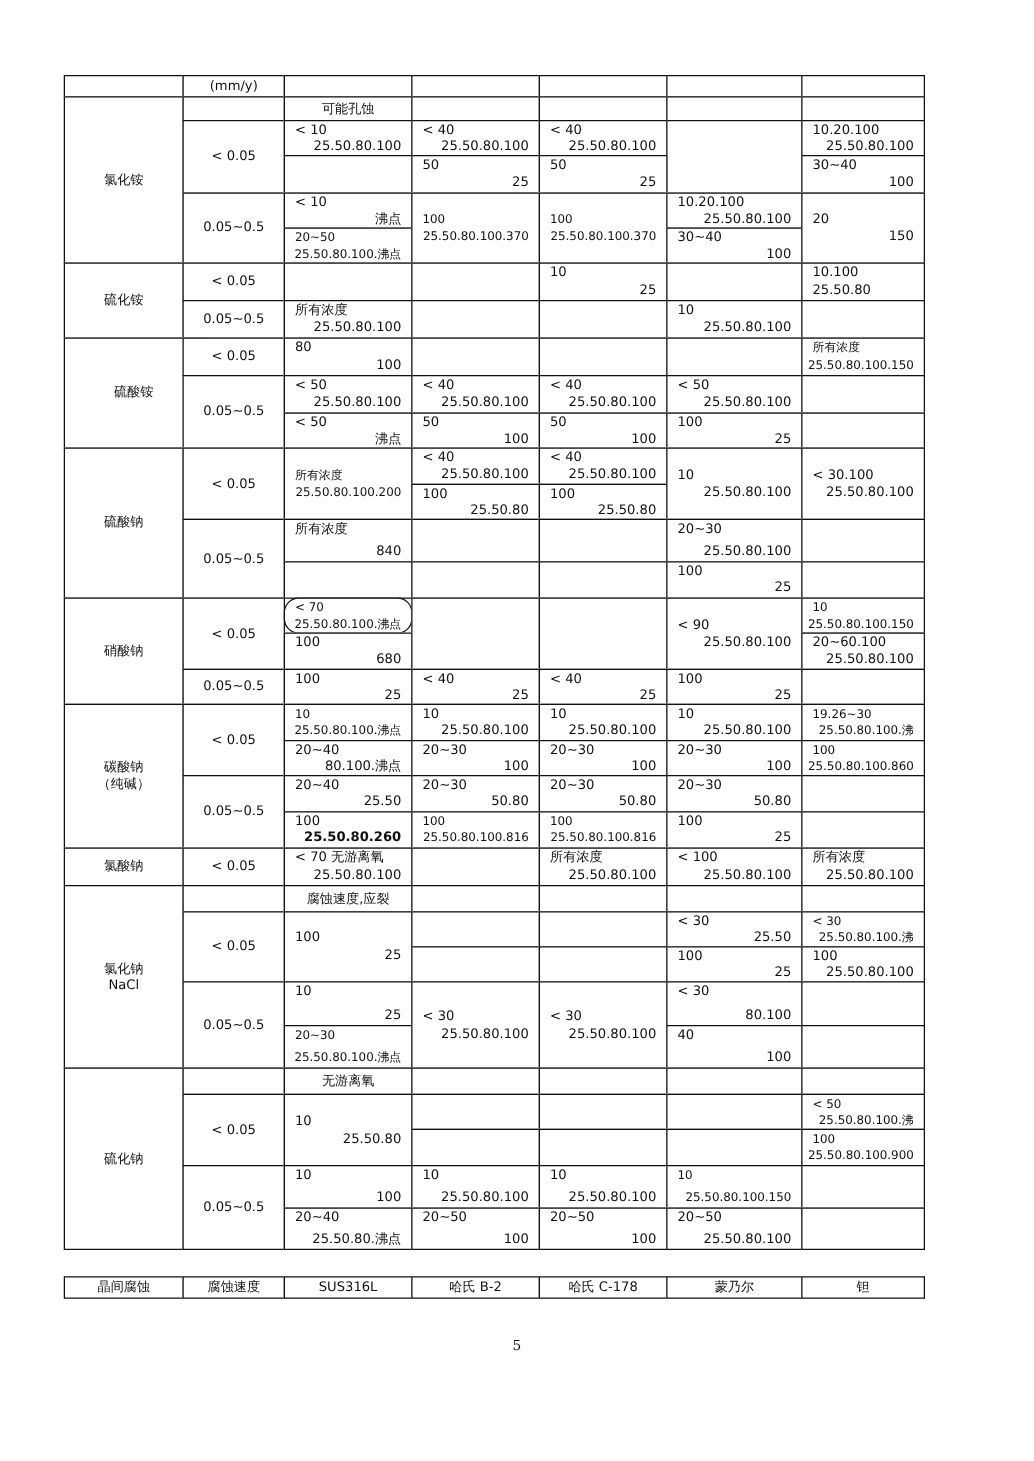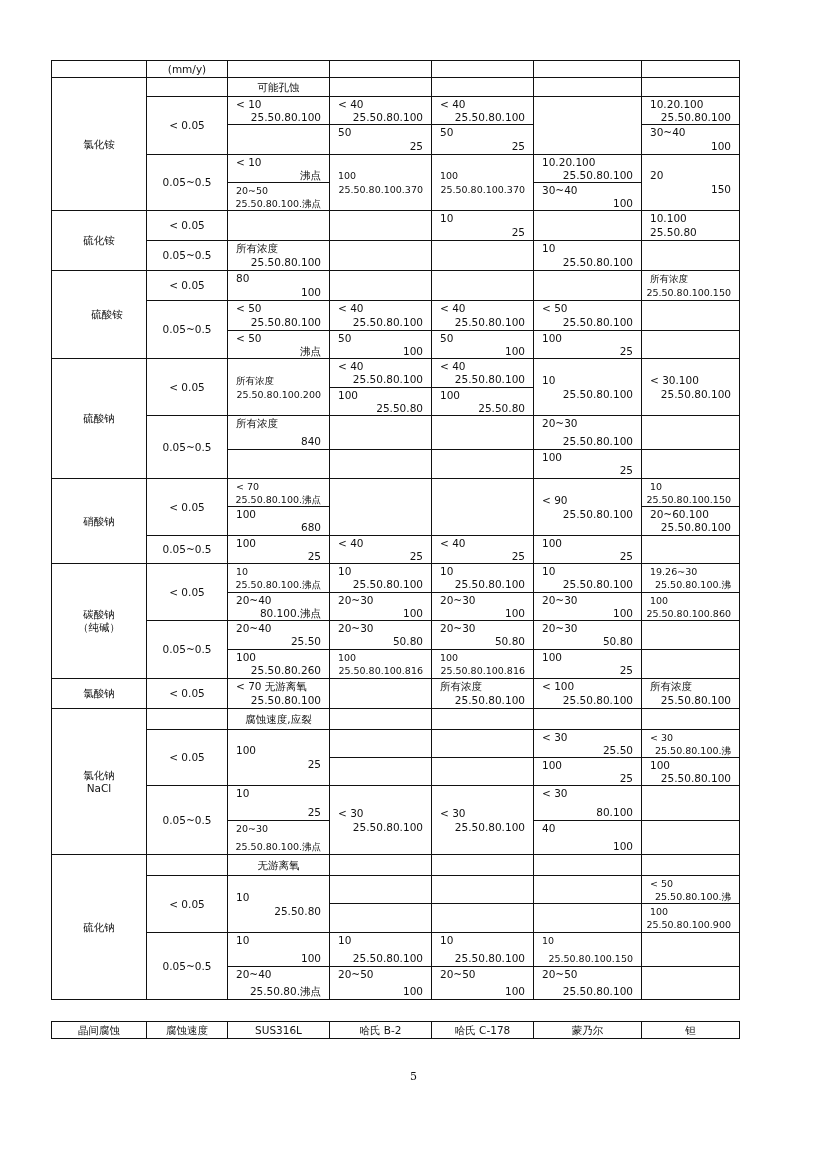--- a/index.html
+++ b/index.html
@@ -276,21 +276,21 @@
     <div class="cell center" style="left: 51px; top: 478px; width: 96px; height: 86px;">
       <div>
         <span>硝酸钠</span>
       </div>
     </div>
     <div class="cell center" style="left: 146px; top: 478px; width: 82px; height: 58px;">
       <div>
         <span>&lt; 0.05</span>
       </div>
     </div>
-    <div class="cell small" style="left: 227px; top: 478px; width: 103px; height: 29px;">
+    <div class="cell small" style="left: 227px; top: 478px; width: 103px; height: 29px; border-radius: 12px;">
       <span class="l1" style="top: 1px;">&lt; 70</span>
       <span class="l2" style="top: 14px;">25.50.80.100.沸点</span>
     </div>
     <div class="cell" style="left: 227px; top: 506px; width: 103px; height: 30px;">
       <span class="l1" style="top: 1px;">100</span>
       <span class="l2" style="top: 14px;">680</span>
     </div>
     <div class="cell" style="left: 329px; top: 478px; width: 103px; height: 58px;"></div>
     <div class="cell" style="left: 431px; top: 478px; width: 103px; height: 58px;"></div>
     <div class="cell" style="left: 533px; top: 478px; width: 109px; height: 58px;">
@@ -395,21 +395,21 @@
       <span class="l1" style="top: 1px;">20~30</span>
       <span class="l2" style="top: 14px;">50.80</span>
     </div>
     <div class="cell" style="left: 533px; top: 620px; width: 109px; height: 30px;">
       <span class="l1" style="top: 1px;">20~30</span>
       <span class="l2" style="top: 14px;">50.80</span>
     </div>
     <div class="cell" style="left: 641px; top: 620px; width: 99px; height: 30px;"></div>
     <div class="cell" style="left: 227px; top: 649px; width: 103px; height: 30px;">
       <span class="l1" style="top: 1px;">100</span>
-      <span class="l2" style="top: 14px;">25.50.80.260</span>
+      <span class="l2" style="top: 14px; font-weight: bold;">25.50.80.260</span>
     </div>
     <div class="cell small" style="left: 329px; top: 649px; width: 103px; height: 30px;">
       <span class="l1" style="top: 1px;">100</span>
       <span class="l2" style="top: 14px;">25.50.80.100.816</span>
     </div>
     <div class="cell small" style="left: 431px; top: 649px; width: 103px; height: 30px;">
       <span class="l1" style="top: 1px;">100</span>
       <span class="l2" style="top: 14px;">25.50.80.100.816</span>
     </div>
     <div class="cell" style="left: 533px; top: 649px; width: 109px; height: 30px;">

